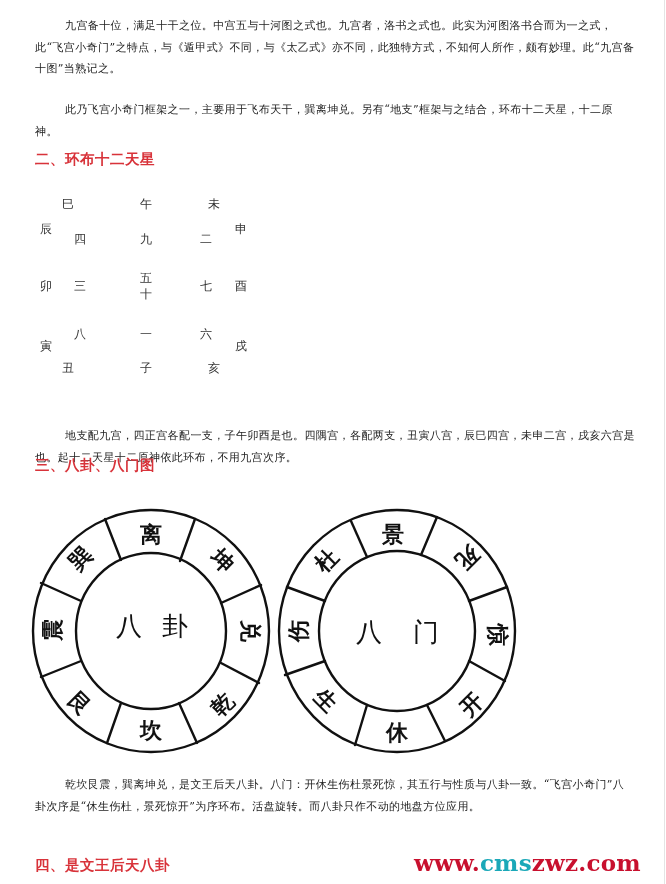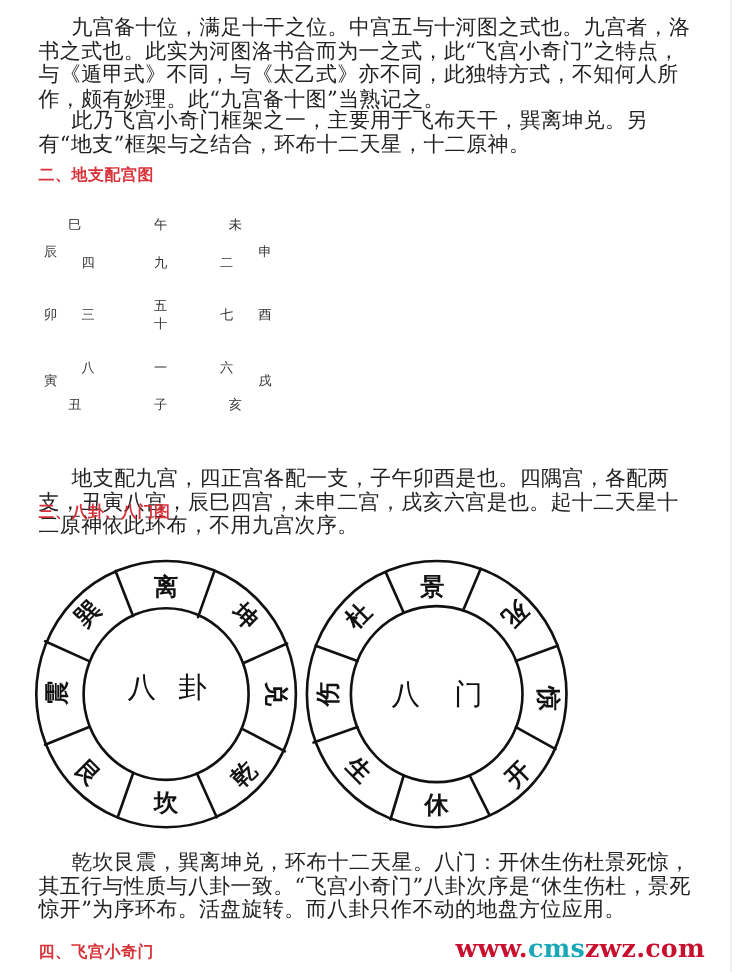--- a/index.html
+++ b/index.html
@@ -1,40 +1,40 @@
 <!DOCTYPE html>
 <html><head>
   <meta charset="utf-8">
   <style>
     html, body { margin: 0; padding: 0; background: #ffffff; }
     body { width: 666px; height: 884px; position: relative; overflow: hidden;
       font-family: "DejaVu Serif", "Liberation Serif", serif; color: #1a1a1a; }
     .page-edge { position: absolute; left: 664px; top: 0; width: 1px; height: 884px; background: #e4e4e4; }
-    .para { position: absolute; left: 35px; width: 600px; font-size: 19px; line-height: 21.5px;
+    .para { position: absolute; left: 35px; width: 600px; font-size: 11px; line-height: 21.5px;
       letter-spacing: 0.4px; text-indent: 30px; margin: 0; color: #222; }
     .heading { position: absolute; left: 35px; font-size: 14.5px; color: #d8333a; margin: 0;
       letter-spacing: 0.5px; }
     .grid-char { position: absolute; font-family: "DejaVu Sans", "Liberation Sans", sans-serif;
       font-size: 12px; color: #333; width: 16px; text-align: center; line-height: 14px; }
     .wheel { position: absolute; }
     .wheel svg { display: block; }
     .watermark { position: absolute; left: 414px; top: 849px; font-family: "DejaVu Serif", "Liberation Serif", serif;
       font-size: 23px; font-weight: bold; letter-spacing: 0.2px; line-height: 28px; }
     .wm-red { color: #c8102e; }
     .wm-teal { color: #1aa8b8; }
   </style>
 </head>
 <body>
 
 <div class="page-edge"></div>
 
 <p class="para" style="top:15px;">九宫备十位，满足十干之位。中宫五与十河图之式也。九宫者，洛书之式也。此实为河图洛书合而为一之式，此“飞宫小奇门”之特点，与《遁甲式》不同，与《太乙式》亦不同，此独特方式，不知何人所作，颇有妙理。此“九宫备十图”当熟记之。</p>
 <p class="para" style="top:99px;">此乃飞宫小奇门框架之一，主要用于飞布天干，巽离坤兑。另有“地支”框架与之结合，环布十二天星，十二原神。</p>
 
-<h3 class="heading" style="top:150px;">二、地支配宫图</h3>
+<h3 class="heading" style="top:150px;">二、环布十二天星</h3>
 
 <div>
   <span class="grid-char" style="left:60px;top:197px;">巳</span>
   <span class="grid-char" style="left:138px;top:197px;">午</span>
   <span class="grid-char" style="left:206px;top:197px;">未</span>
 
   <span class="grid-char" style="left:38px;top:222px;">辰</span>
   <span class="grid-char" style="left:233px;top:222px;">申</span>
 
   <span class="grid-char" style="left:72px;top:232px;">四</span>
@@ -123,19 +123,19 @@
       <text x="22" y="123" transform="rotate(-90 22 123)">伤</text>
       <text x="50" y="52" transform="rotate(-45 50 52)">杜</text>
     </g>
     <g font-family="DejaVu Sans, Liberation Sans, sans-serif" font-size="26" fill="#111" text-anchor="middle" dominant-baseline="central">
       <text x="93" y="124">八</text>
       <text x="150" y="124">门</text>
     </g>
   </svg>
 </div>
 
-<p class="para" style="top:774px;">乾坎艮震，巽离坤兑，环布十二天星。八门：开休生伤杜景死惊，其五行与性质与八卦一致。“飞宫小奇门”八卦次序是“休生伤杜，景死惊开”为序环布。活盘旋转。而八卦只作不动的地盘方位应用。</p>
+<p class="para" style="top:774px;">乾坎艮震，巽离坤兑，是文王后天八卦。八门：开休生伤杜景死惊，其五行与性质与八卦一致。“飞宫小奇门”八卦次序是“休生伤杜，景死惊开”为序环布。活盘旋转。而八卦只作不动的地盘方位应用。</p>
 
-<h3 class="heading" style="top:856px;">四、飞宫小奇门</h3>
+<h3 class="heading" style="top:856px;">四、是文王后天八卦</h3>
 
 <div class="watermark">
   <span class="wm-red">www.</span><span class="wm-teal">cms</span><span class="wm-red">zwz.com</span>
 </div>
 
 </body></html>

